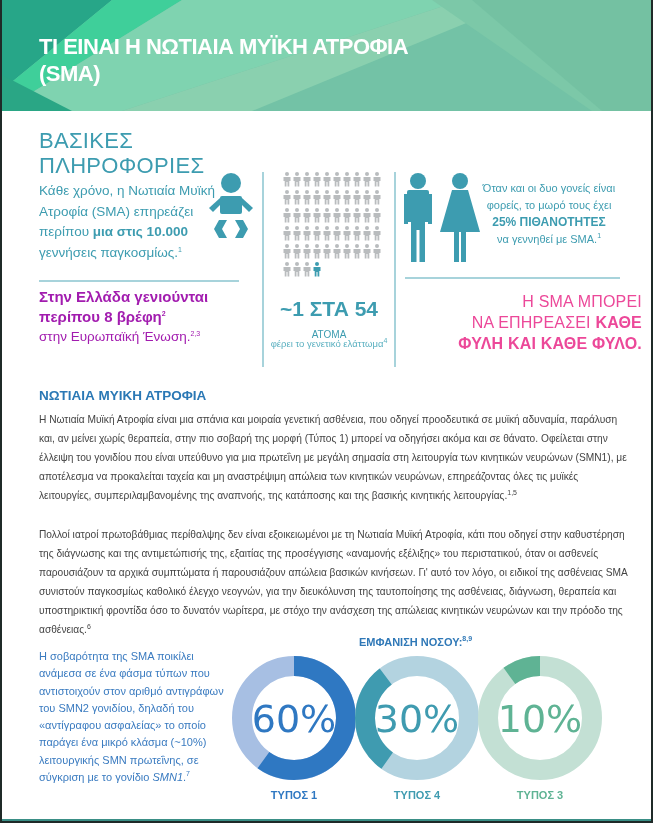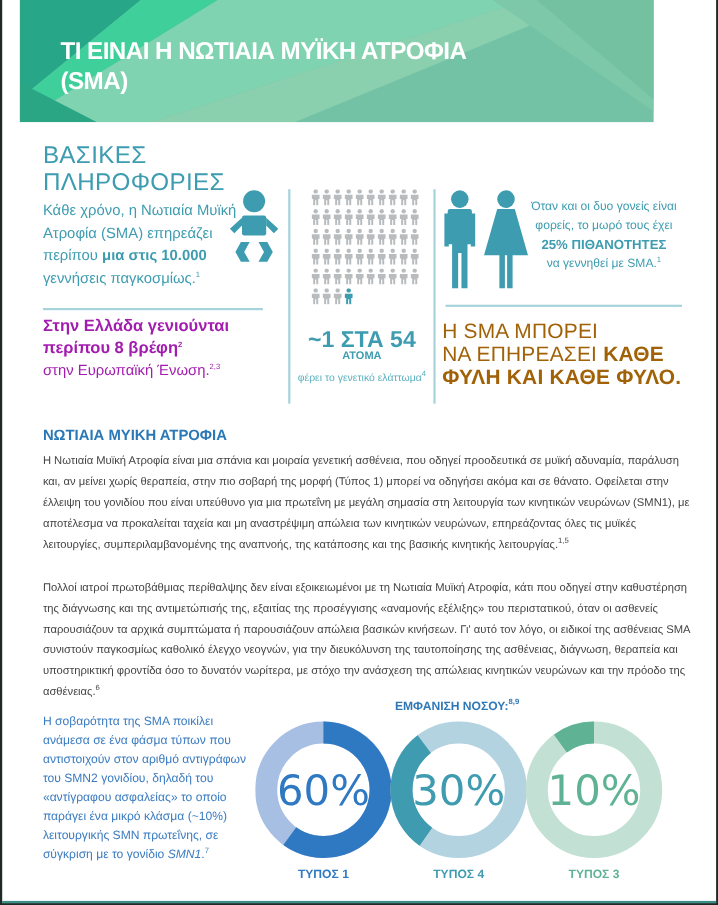--- a/index.html
+++ b/index.html
@@ -5,21 +5,21 @@
   * { box-sizing: border-box; margin: 0; padding: 0; }
   html, body { width: 653px; height: 823px; background: #1f2a28; overflow: hidden; }
   body { font-family: "Liberation Sans", sans-serif; position: relative; }
 
   .page {
     position: absolute; left: 2px; top: 0; width: 649px; height: 821px;
     background: #ffffff; overflow: hidden;
     border-bottom: 2px solid #3a8f86;
   }
   .header {
-    position: absolute; left: 16px; top: 0; width: 576px; height: 111px;
+    position: absolute; left: 0; top: 0; width: 649px; height: 111px;
     background: #76c4a5; overflow: hidden;
   }
   .header svg { position: absolute; left: 0; top: 0; }
   .header-title {
     position: absolute; left: 37px; top: 33px; width: 400px;
     color: #ffffff; font-weight: bold; font-size: 22px; line-height: 27px;
     letter-spacing: -0.5px; font-family: "Liberation Sans", sans-serif;
   }
 
   
@@ -50,38 +50,38 @@
     position: absolute; left: 280px; top: 172px; width: 100px;
     display: grid; grid-template-columns: repeat(10, 10px); row-gap: 3px;
   }
   .people-grid span { width: 10px; height: 15px; display: block; }
 
   .ratio-main {
     position: absolute; left: 262px; top: 297px; width: 130px; text-align: center;
     font-size: 21px; font-weight: bold; color: #3d9cb0;
   }
   .ratio-sub {
-    position: absolute; left: 262px; top: 318px; width: 130px; text-align: center;
-    font-size: 10px; font-weight: bold; color: #3d9cb0;
+    position: absolute; left: 262px; top: 329px; width: 130px; text-align: center;
+    font-size: 10px; font-weight: normal; color: #3d9cb0;
   }
   .ratio-desc {
     position: absolute; left: 262px; top: 337px; width: 130px; text-align: center;
     font-size: 9.5px; line-height: 14px; color: #5ab0c0;
   }
 
   .parents-icon { position: absolute; left: 398px; top: 172px; width: 82px; height: 92px; }
   .parents-text {
     position: absolute; left: 472px; top: 180px; width: 150px; text-align: center;
     color: #3d9cb0; font-size: 11px; line-height: 17px;
   }
   .parents-text b { font-size: 12px; }
 
   .race-text {
-    position: absolute; left: 400px; top: 291px; width: 240px; text-align: left;
-    color: #a16207; font-size: 19px; line-height: 21px; letter-spacing: 0.2px;
+    position: absolute; left: 400px; top: 291px; width: 240px; text-align: right;
+    color: #ec4899; font-size: 16px; line-height: 21px; letter-spacing: 0.2px;
   }
   .race-text b { font-weight: bold; }
 
   
   .section-heading {
     position: absolute; left: 37px; top: 388px;
     font-size: 13.5px; font-weight: bold; color: #2a78b5;
   }
   .para {
     position: absolute; left: 37px; width: 590px;

